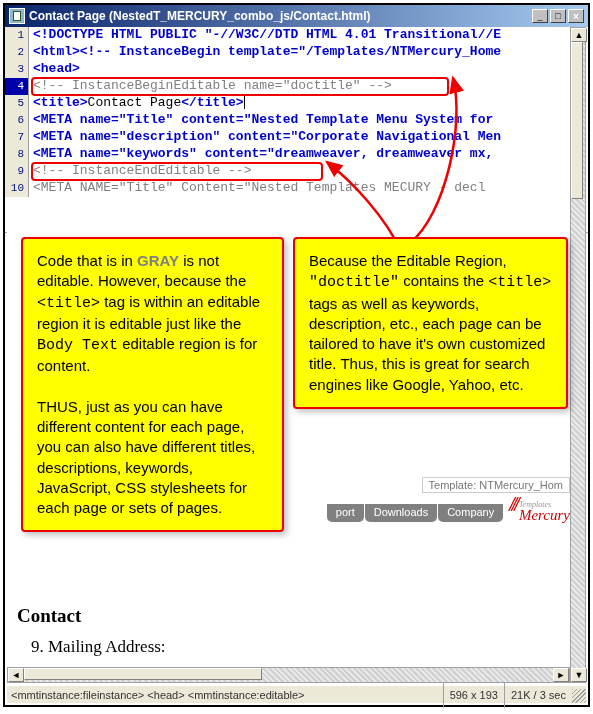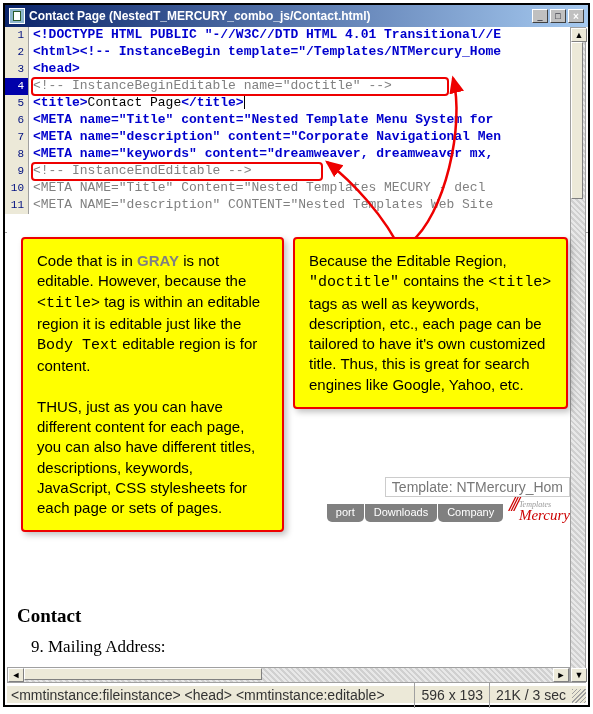--- a/index.html
+++ b/index.html
@@ -30,40 +30,40 @@
 
 .arrow-svg { position: absolute; left: 0; top: 0; width: 100%; height: 600px; pointer-events: none; z-index: 5; }
 
 .callout { position: absolute; background: #ffff00; border: 2px solid #e00; border-radius: 4px; padding: 12px 14px; font-family: Arial, sans-serif; font-size: 15px; line-height: 1.35; box-shadow: 3px 3px 6px rgba(0,0,0,0.25); z-index: 6; }
 .callout .gray-word { color: #808080; font-weight: bold; }
 .callout .mono { font-family: "Courier New", monospace; }
 .callout1 { left: 16px; top: 232px; width: 263px; }
 .callout2 { left: 288px; top: 232px; width: 275px; }
 
 .preview-area { position: absolute; left: 2px; right: 18px; top: 222px; bottom: 42px; background: #fff; z-index: 2; }
-.tpl-bar { position: absolute; right: 0; top: 250px; font-size: 14px; color: #777; background: #fff; padding: 1px 6px; border: 1px solid #ccc;}
+.tpl-bar { position: absolute; right: 0; top: 250px; font-size: 11px; color: #777; background: #fff; padding: 1px 6px; border: 1px solid #ccc;}
 .nav-strip { position: absolute; right: 0; top: 266px; display: flex; align-items: center; }
 .nav-tab { background: #808080; color: #fff; font-size: 11px; padding: 2px 9px 4px 9px; margin-left: 1px; border-radius: 0 0 5px 5px; }
 .mercury-logo { margin-left: 6px; font-family: Georgia, serif; font-style: italic; font-size: 15px; color: #c00; display: flex; align-items: baseline; }
 .mercury-logo .slash { color: #c00; font-size: 20px; margin-right: 2px; font-weight: bold; letter-spacing: -3px; }
 .tpl-small { font-size: 8px; color: #999; position: relative; top: -4px; }
 
 .content-heading { position: absolute; left: 10px; top: 378px; font-family: "Times New Roman", serif; font-size: 19px; font-weight: bold; }
 .content-list { position: absolute; left: 24px; top: 410px; font-family: "Times New Roman", serif; font-size: 17px; }
 
 .h-scrollbar { position: absolute; left: 2px; right: 18px; bottom: 22px; height: 16px; background: #ece9d8; border: 1px solid #a0a0a0; display: flex; }
 .sb-btn { width: 16px; height: 14px; background: #ece9d8; border: 1px solid #fff; border-right-color: #808080; border-bottom-color: #808080; display: flex; align-items: center; justify-content: center; font-size: 9px; }
 .sb-track { flex: 1; background: repeating-linear-gradient(45deg,#e8e8e8,#e8e8e8 2px,#d0d0d0 2px,#d0d0d0 4px); position: relative; }
 .sb-thumb { position: absolute; left: 0; top: 0; height: 12px; width: 45%; background: #ece9d8; border: 1px solid #fff; border-right-color: #808080; border-bottom-color: #808080; }
 
 .v-scrollbar { position: absolute; right: 2px; top: 22px; bottom: 22px; width: 16px; background: #ece9d8; border: 1px solid #a0a0a0; display: flex; flex-direction: column; }
 .v-sb-track { flex: 1; background: repeating-linear-gradient(45deg,#e8e8e8,#e8e8e8 2px,#d0d0d0 2px,#d0d0d0 4px); position: relative; }
 .v-sb-thumb { position: absolute; top: 0; left: 0; width: 12px; height: 25%; background: #ece9d8; border: 1px solid #fff; border-right-color: #808080; border-bottom-color: #808080; }
 
-.statusbar { position: absolute; left: 2px; right: 2px; bottom: 2px; height: 18px; background: #ece9d8; border-top: 1px solid #fff; display: flex; align-items: center; font-size: 14px; color: #333; }
+.statusbar { position: absolute; left: 2px; right: 2px; bottom: 2px; height: 18px; background: #ece9d8; border-top: 1px solid #fff; display: flex; align-items: center; font-size: 11px; color: #333; }
 .status-left { flex: 1; padding-left: 4px; white-space: nowrap; overflow: hidden; }
 .status-right { padding: 13px 6px; border-left: 1px solid #a0a0a0; height: 100%; display: flex; align-items: center;}
 .resize-grip { width: 14px; height: 14px; background: repeating-linear-gradient(135deg,#a0a0a0,#a0a0a0 1px,transparent 1px,transparent 3px); align-self: flex-end; }
 
 .faint { color: #001; }
 .hidden-bg { position: absolute; font-family: "Courier New", monospace; font-size: 13px; color: #0000cd; font-weight: bold; z-index: 1; white-space: nowrap; }
 </style>
 </head>
 <body>
 
@@ -119,24 +119,20 @@
           <div class="lineno">8</div>
           <div class="code-text"><span class="tag-blue">&lt;META name="keywords" content="dreamweaver, dreamweaver mx,</span></div>
         </div>
         <div class="code-line">
           <div class="lineno">9</div>
           <div class="code-text"><span class="tag-gray">&lt;!-- InstanceEndEditable --&gt;</span></div>
         </div>
         <div class="code-line">
           <div class="lineno">10</div>
           <div class="code-text"><span class="tag-gray">&lt;META NAME="Title" Content="Nested Templates  MECURY - decl</span></div>
-        </div>
-        <div class="code-line">
-          <div class="lineno">11</div>
-          <div class="code-text"><span class="tag-gray">&lt;META NAME="description" CONTENT="Nested Templates Web Site</span></div>
         </div>
       </div>
     <div class="red-box red-box1"></div>
     <div class="red-box red-box2"></div>
   </div>
 
   <div class="preview-area">
     <span class="hidden-bg" style="right:20px; top:150px;">vE</span>
     <span class="hidden-bg" style="right:20px; top:167px;">niN</span>
     <div class="tpl-bar">Template: NTMercury_Hom</div>

